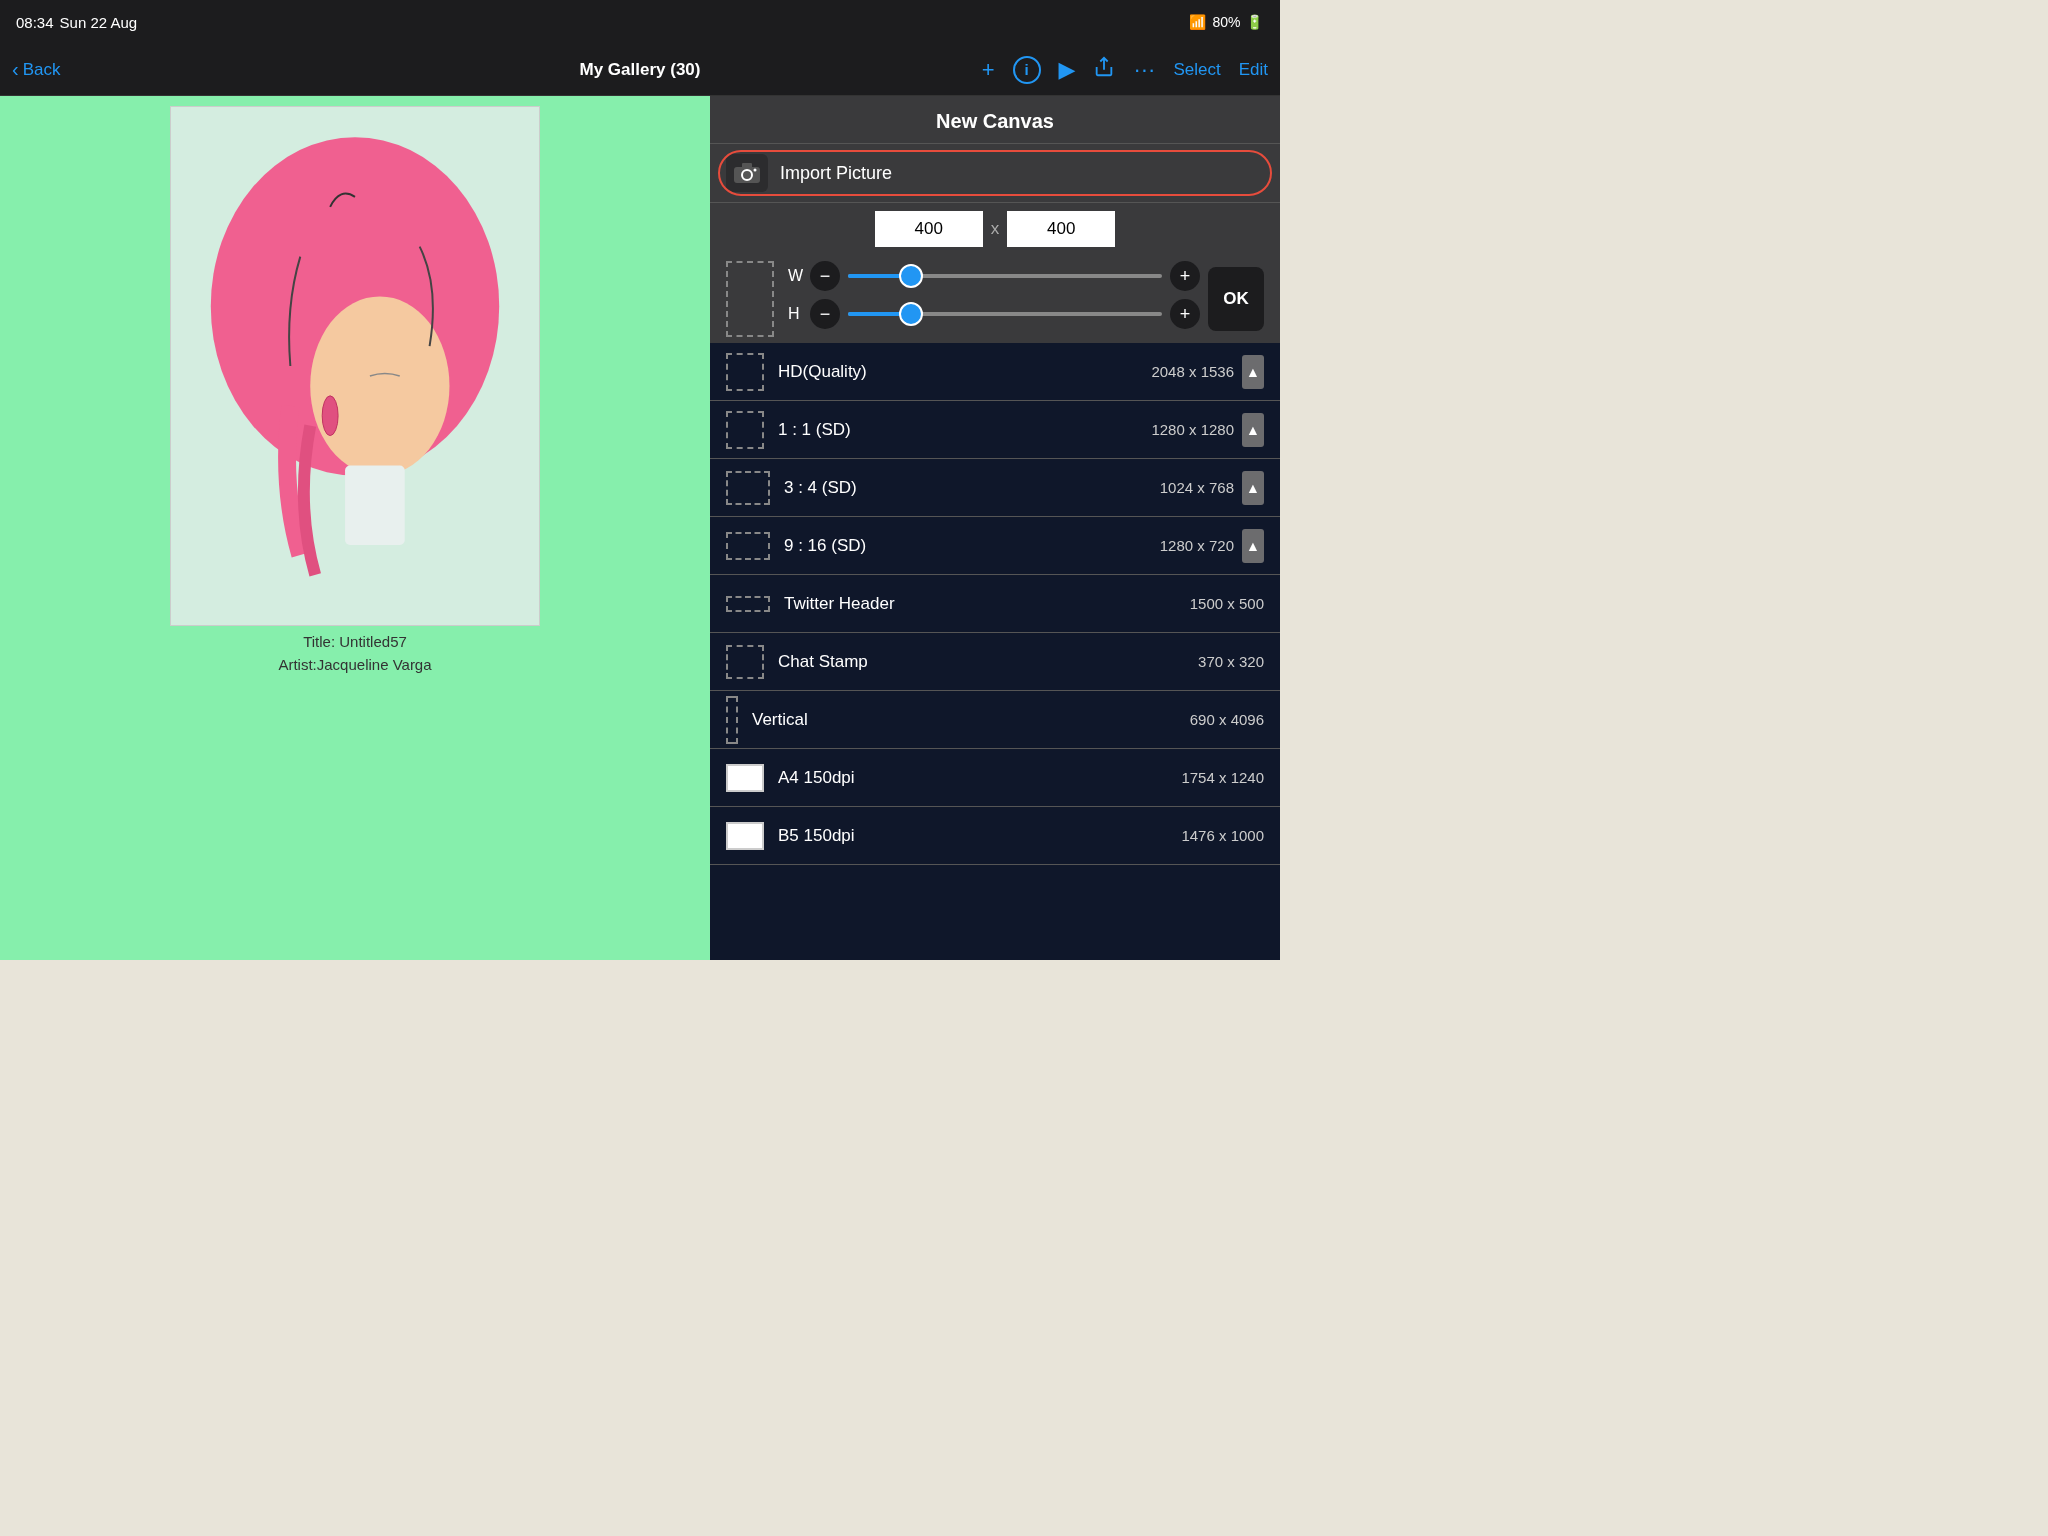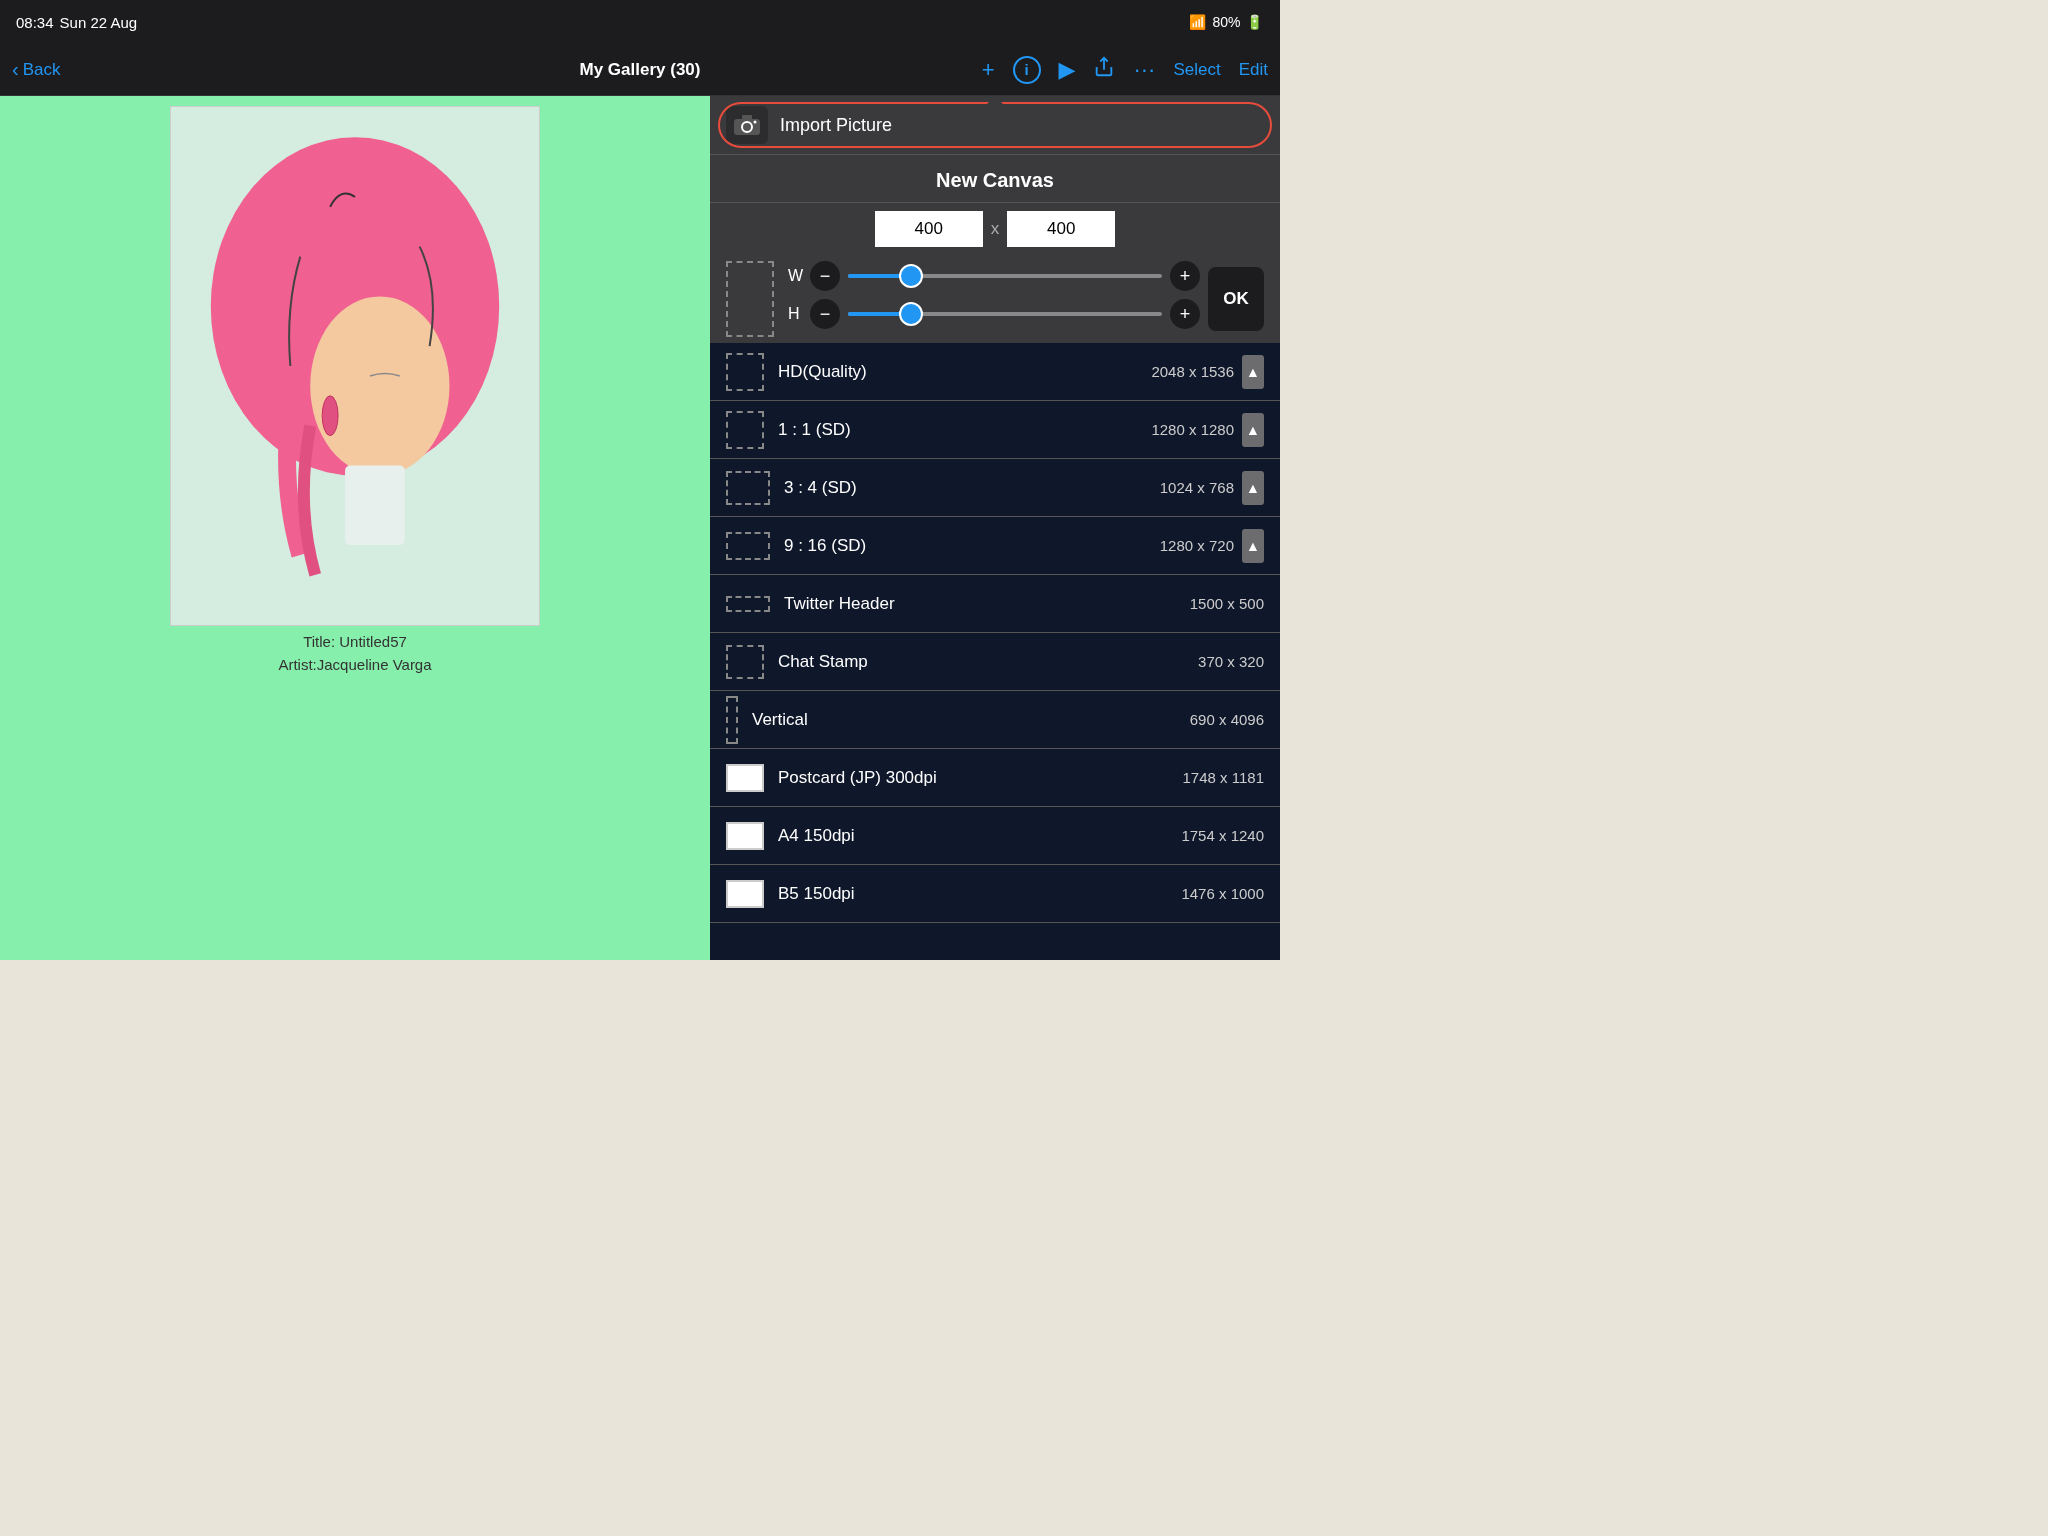--- a/index.html
+++ b/index.html
@@ -429,36 +429,36 @@
     <div id="artwork-caption">
       <div>Title: Untitled57</div>
       <div>Artist:Jacqueline Varga</div>
     </div>
   </div>
 
   <div id="new-canvas-panel">
 
     <div id="panel-caret"></div>
 
+    <div id="panel-header">
+      <span id="panel-title">New Canvas</span>
+    </div>
+
     <div id="import-picture-row">
       <div id="camera-icon-box">
         <svg width="26" height="22" viewBox="0 0 26 22" fill="none">
           <rect x="0" y="5" width="26" height="16" rx="3" fill="#555"></rect>
           <circle cx="13" cy="13" r="5" stroke="white" stroke-width="2" fill="none"></circle>
           <rect x="8" y="1" width="10" height="5" rx="1" fill="#555"></rect>
           <circle cx="21" cy="8" r="1.5" fill="white"></circle>
         </svg>
       </div>
       <span id="import-label">Import Picture</span>
     </div>
 
-    <div id="panel-header">
-      <span id="panel-title">New Canvas</span>
-    </div>
-
     <div id="size-input-row">
       <input class="size-input-box" type="text" value="400" style="">
       <span class="size-x-label">x</span>
       <input class="size-input-box" type="text" value="400" style="">
     </div>
 
     <div id="sliders-area">
       <div id="aspect-ratio-box"></div>
       <div id="sliders-right">
 
@@ -521,25 +521,20 @@
           <span class="option-label">Chat Stamp</span>
           <span class="option-size">370 x 320</span>
         </div>
         <div class="option-row">
           <div style="width:12px;height:48px;border:2px dashed #888;flex-shrink:0;margin-right:14px;"></div>
           <span class="option-label">Vertical</span>
           <span class="option-size">690 x 4096</span>
         </div>
         <div class="option-row">
           <div style="width:38px;height:28px;border:2px solid #ccc;background:white;flex-shrink:0;margin-right:14px;"></div>
-          <span class="option-label">Postcard (JP) 300dpi</span>
-          <span class="option-size">1748 x 1181</span>
-        </div>
-        <div class="option-row">
-          <div style="width:38px;height:28px;border:2px solid #ccc;background:white;flex-shrink:0;margin-right:14px;"></div>
           <span class="option-label">A4 150dpi</span>
           <span class="option-size">1754 x 1240</span>
         </div>
         <div class="option-row">
           <div style="width:38px;height:28px;border:2px solid #ccc;background:white;flex-shrink:0;margin-right:14px;"></div>
           <span class="option-label">B5 150dpi</span>
           <span class="option-size">1476 x 1000</span>
         </div>
       </div>
 

